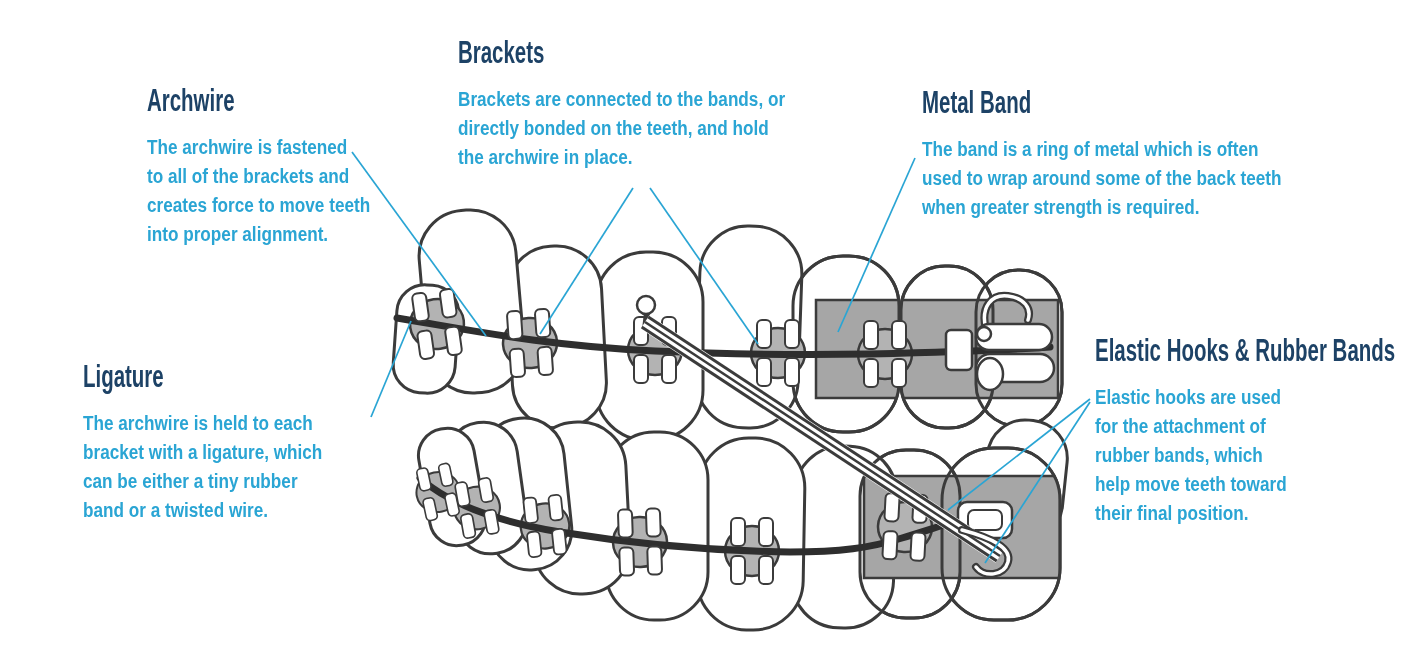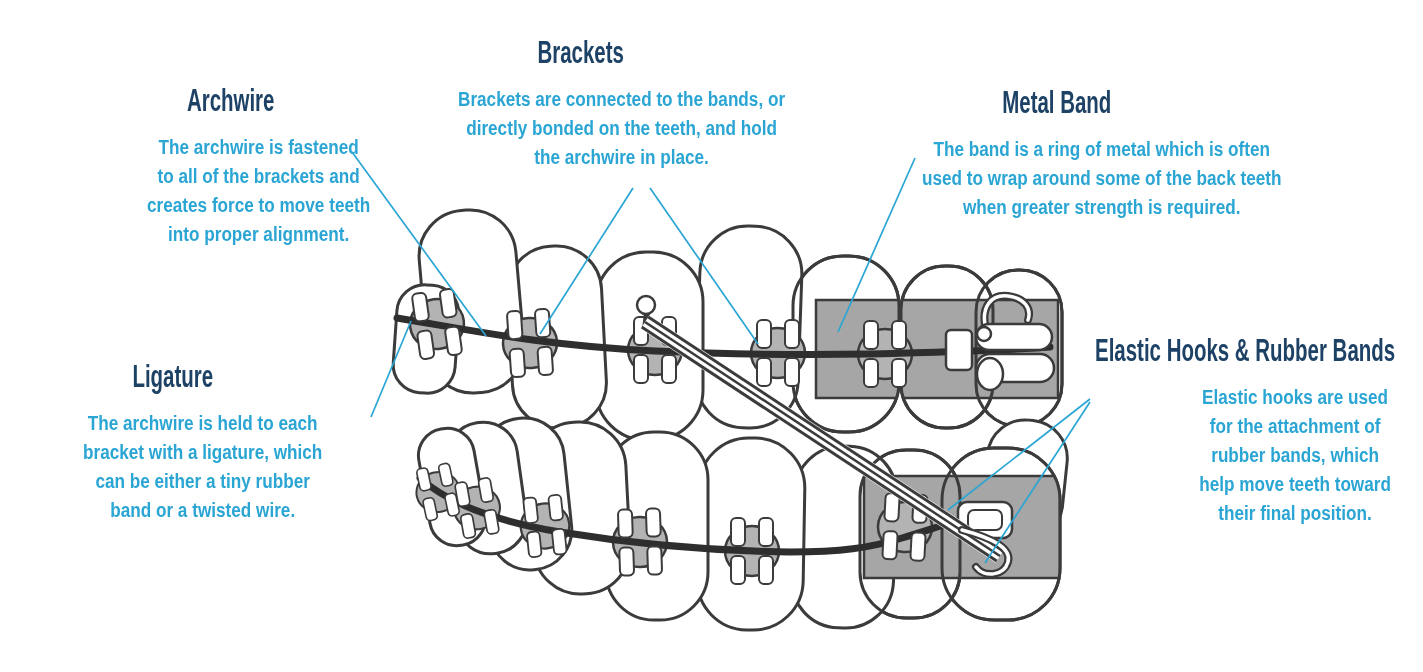--- a/index.html
+++ b/index.html
@@ -1,17 +1,17 @@
 <!DOCTYPE html>
 <html><head>
 <meta charset="utf-8">
 <style>
   html,body{margin:0;padding:0;background:#ffffff;}
   #stage{position:relative;width:1423px;height:672px;background:#ffffff;overflow:hidden;
-         font-family:"Liberation Sans","DejaVu Sans",sans-serif;text-align:center;}
+         font-family:"Liberation Sans","DejaVu Sans",sans-serif;}
   .label{position:absolute;}
   .label h2{margin:0;font-size:31px;line-height:33px;font-weight:bold;color:#1d4266;
             transform:scaleX(0.66);transform-origin:0 0;white-space:nowrap;}
   .label p{margin:16px 0 0 0;font-size:19.5px;line-height:29px;font-weight:bold;color:#2aa5d4;
            white-space:pre-line;transform:scaleX(0.88);transform-origin:0 0;}
   #art{position:absolute;left:0;top:0;width:1423px;height:672px;}
   .tooth{fill:#ffffff;stroke:#3b3b3b;stroke-width:3;}
   .bandrect{fill:#a6a6a6;stroke:#3b3b3b;stroke-width:2.5;}
   .rethread{fill:none;stroke:#3b3b3b;stroke-width:3;}
   .wire{fill:none;stroke:#2e2e2e;stroke-width:7;stroke-linecap:round;}

